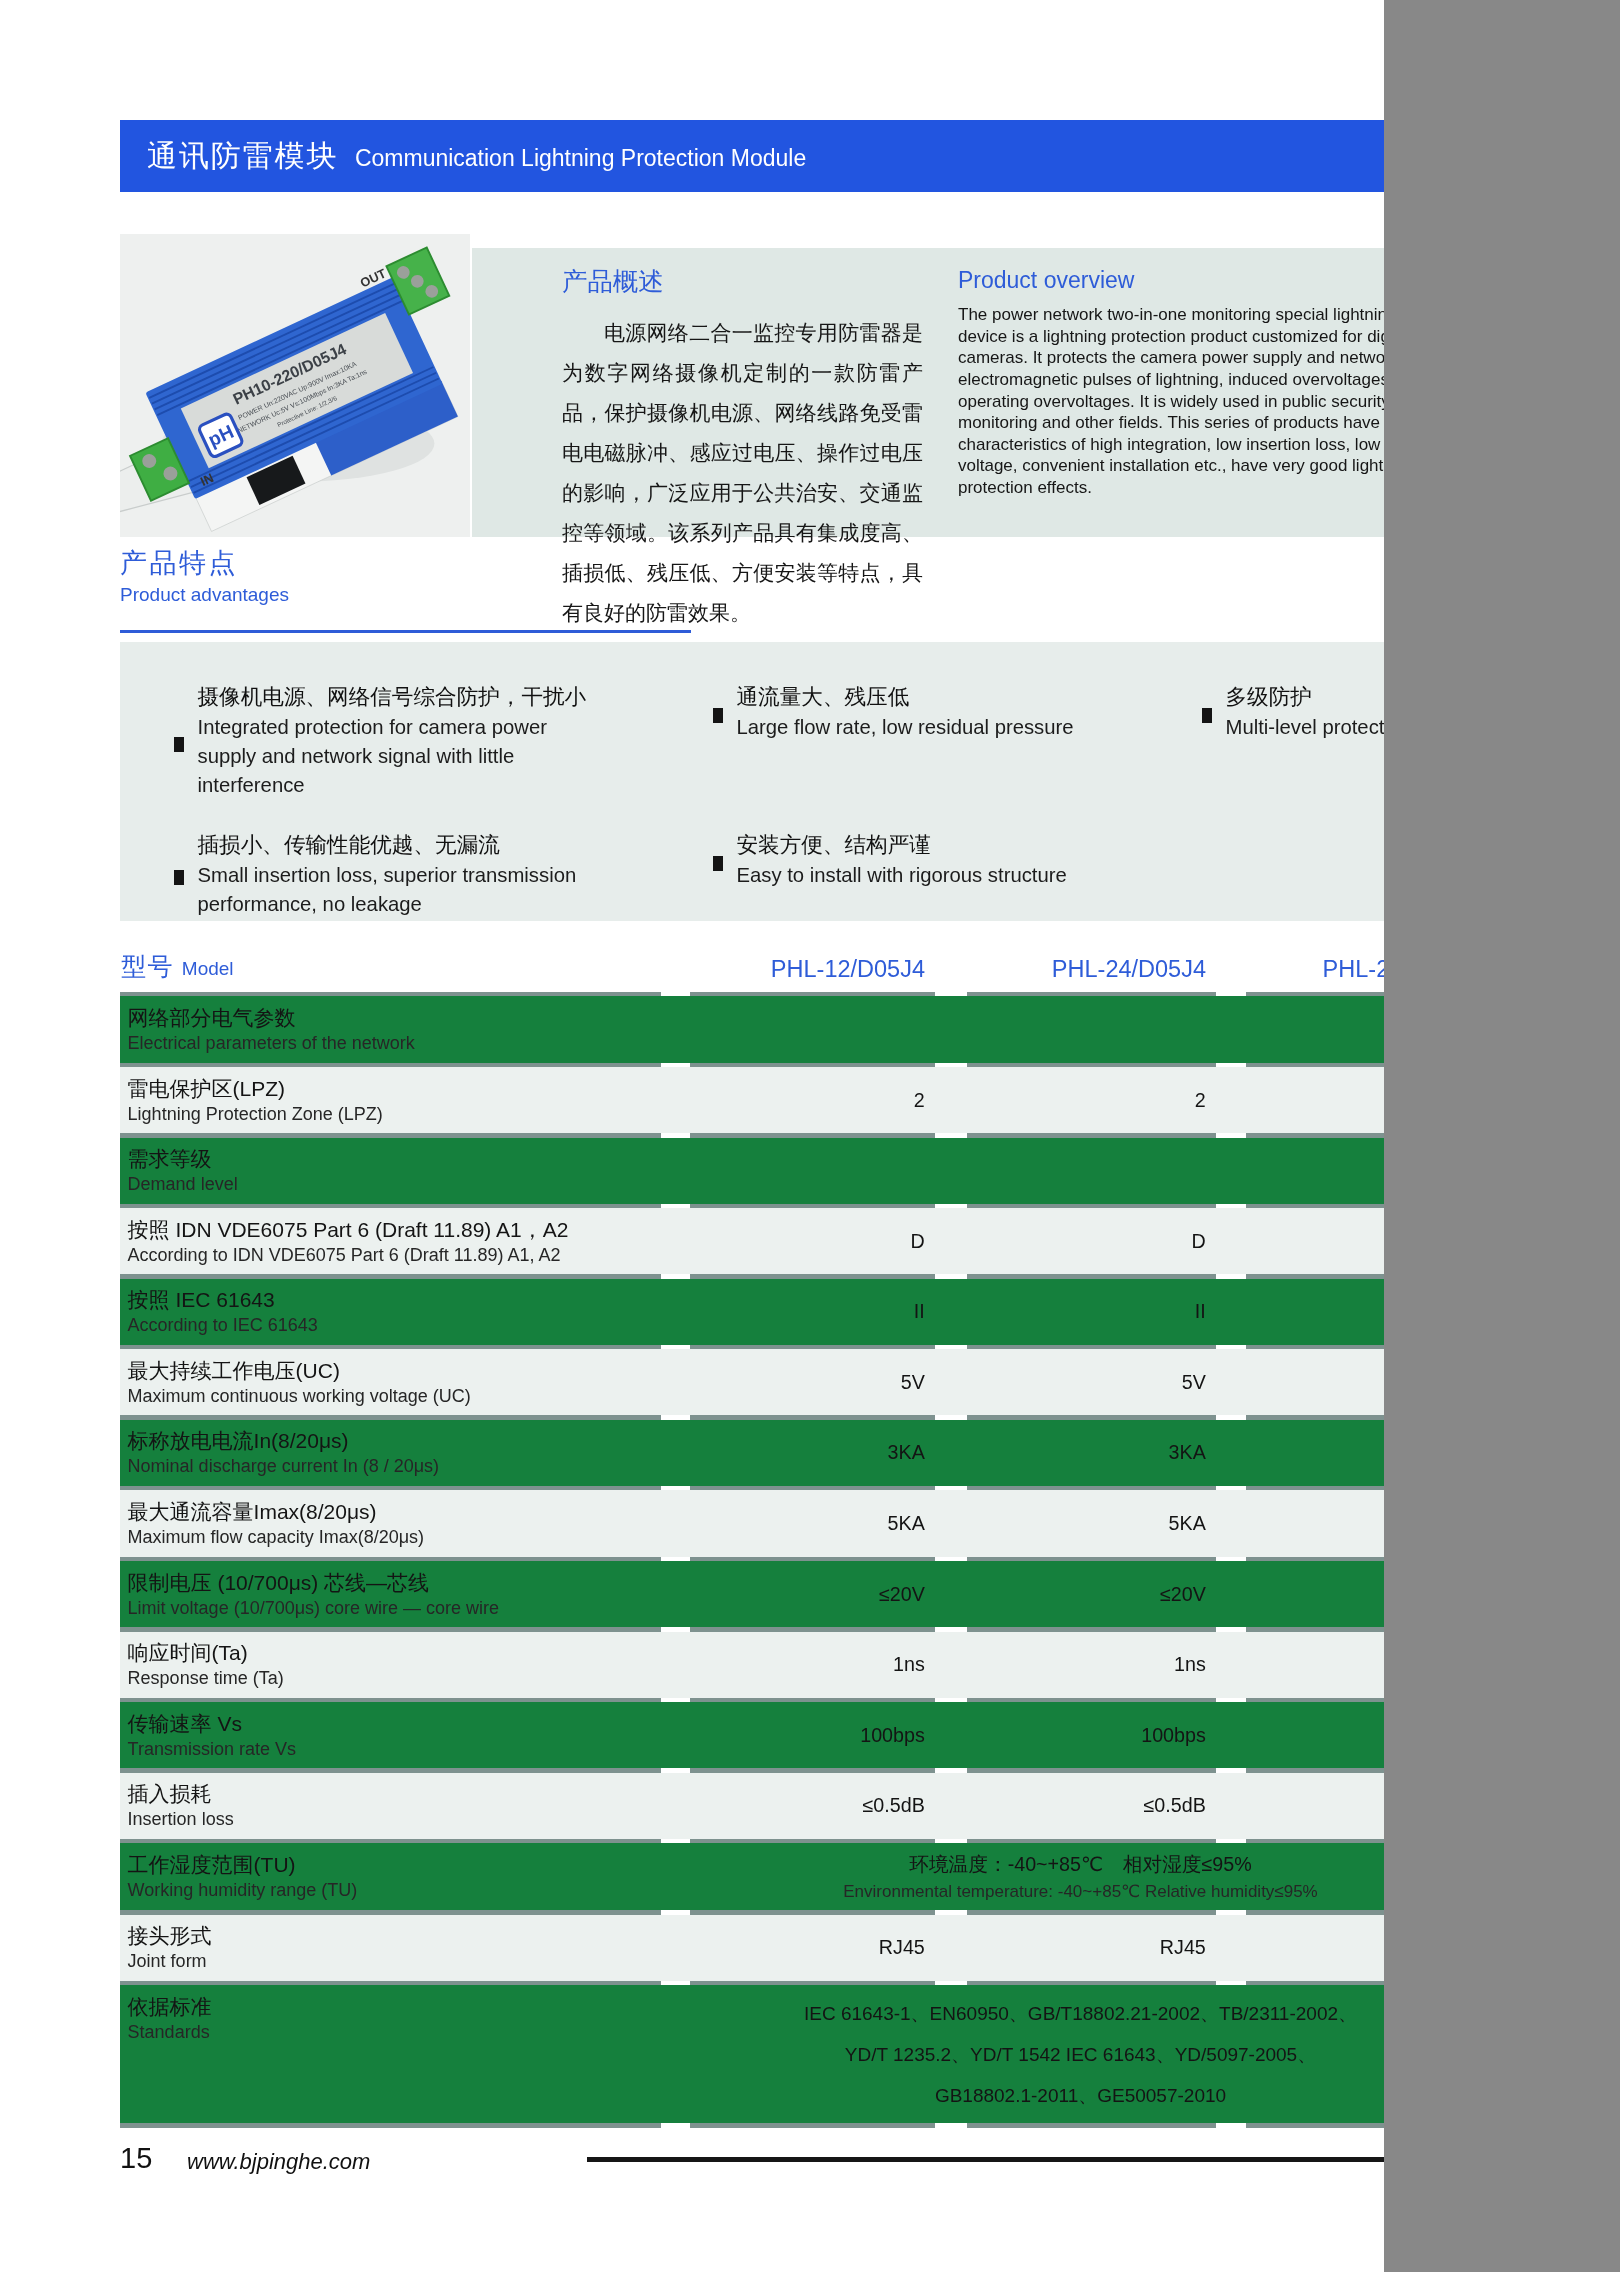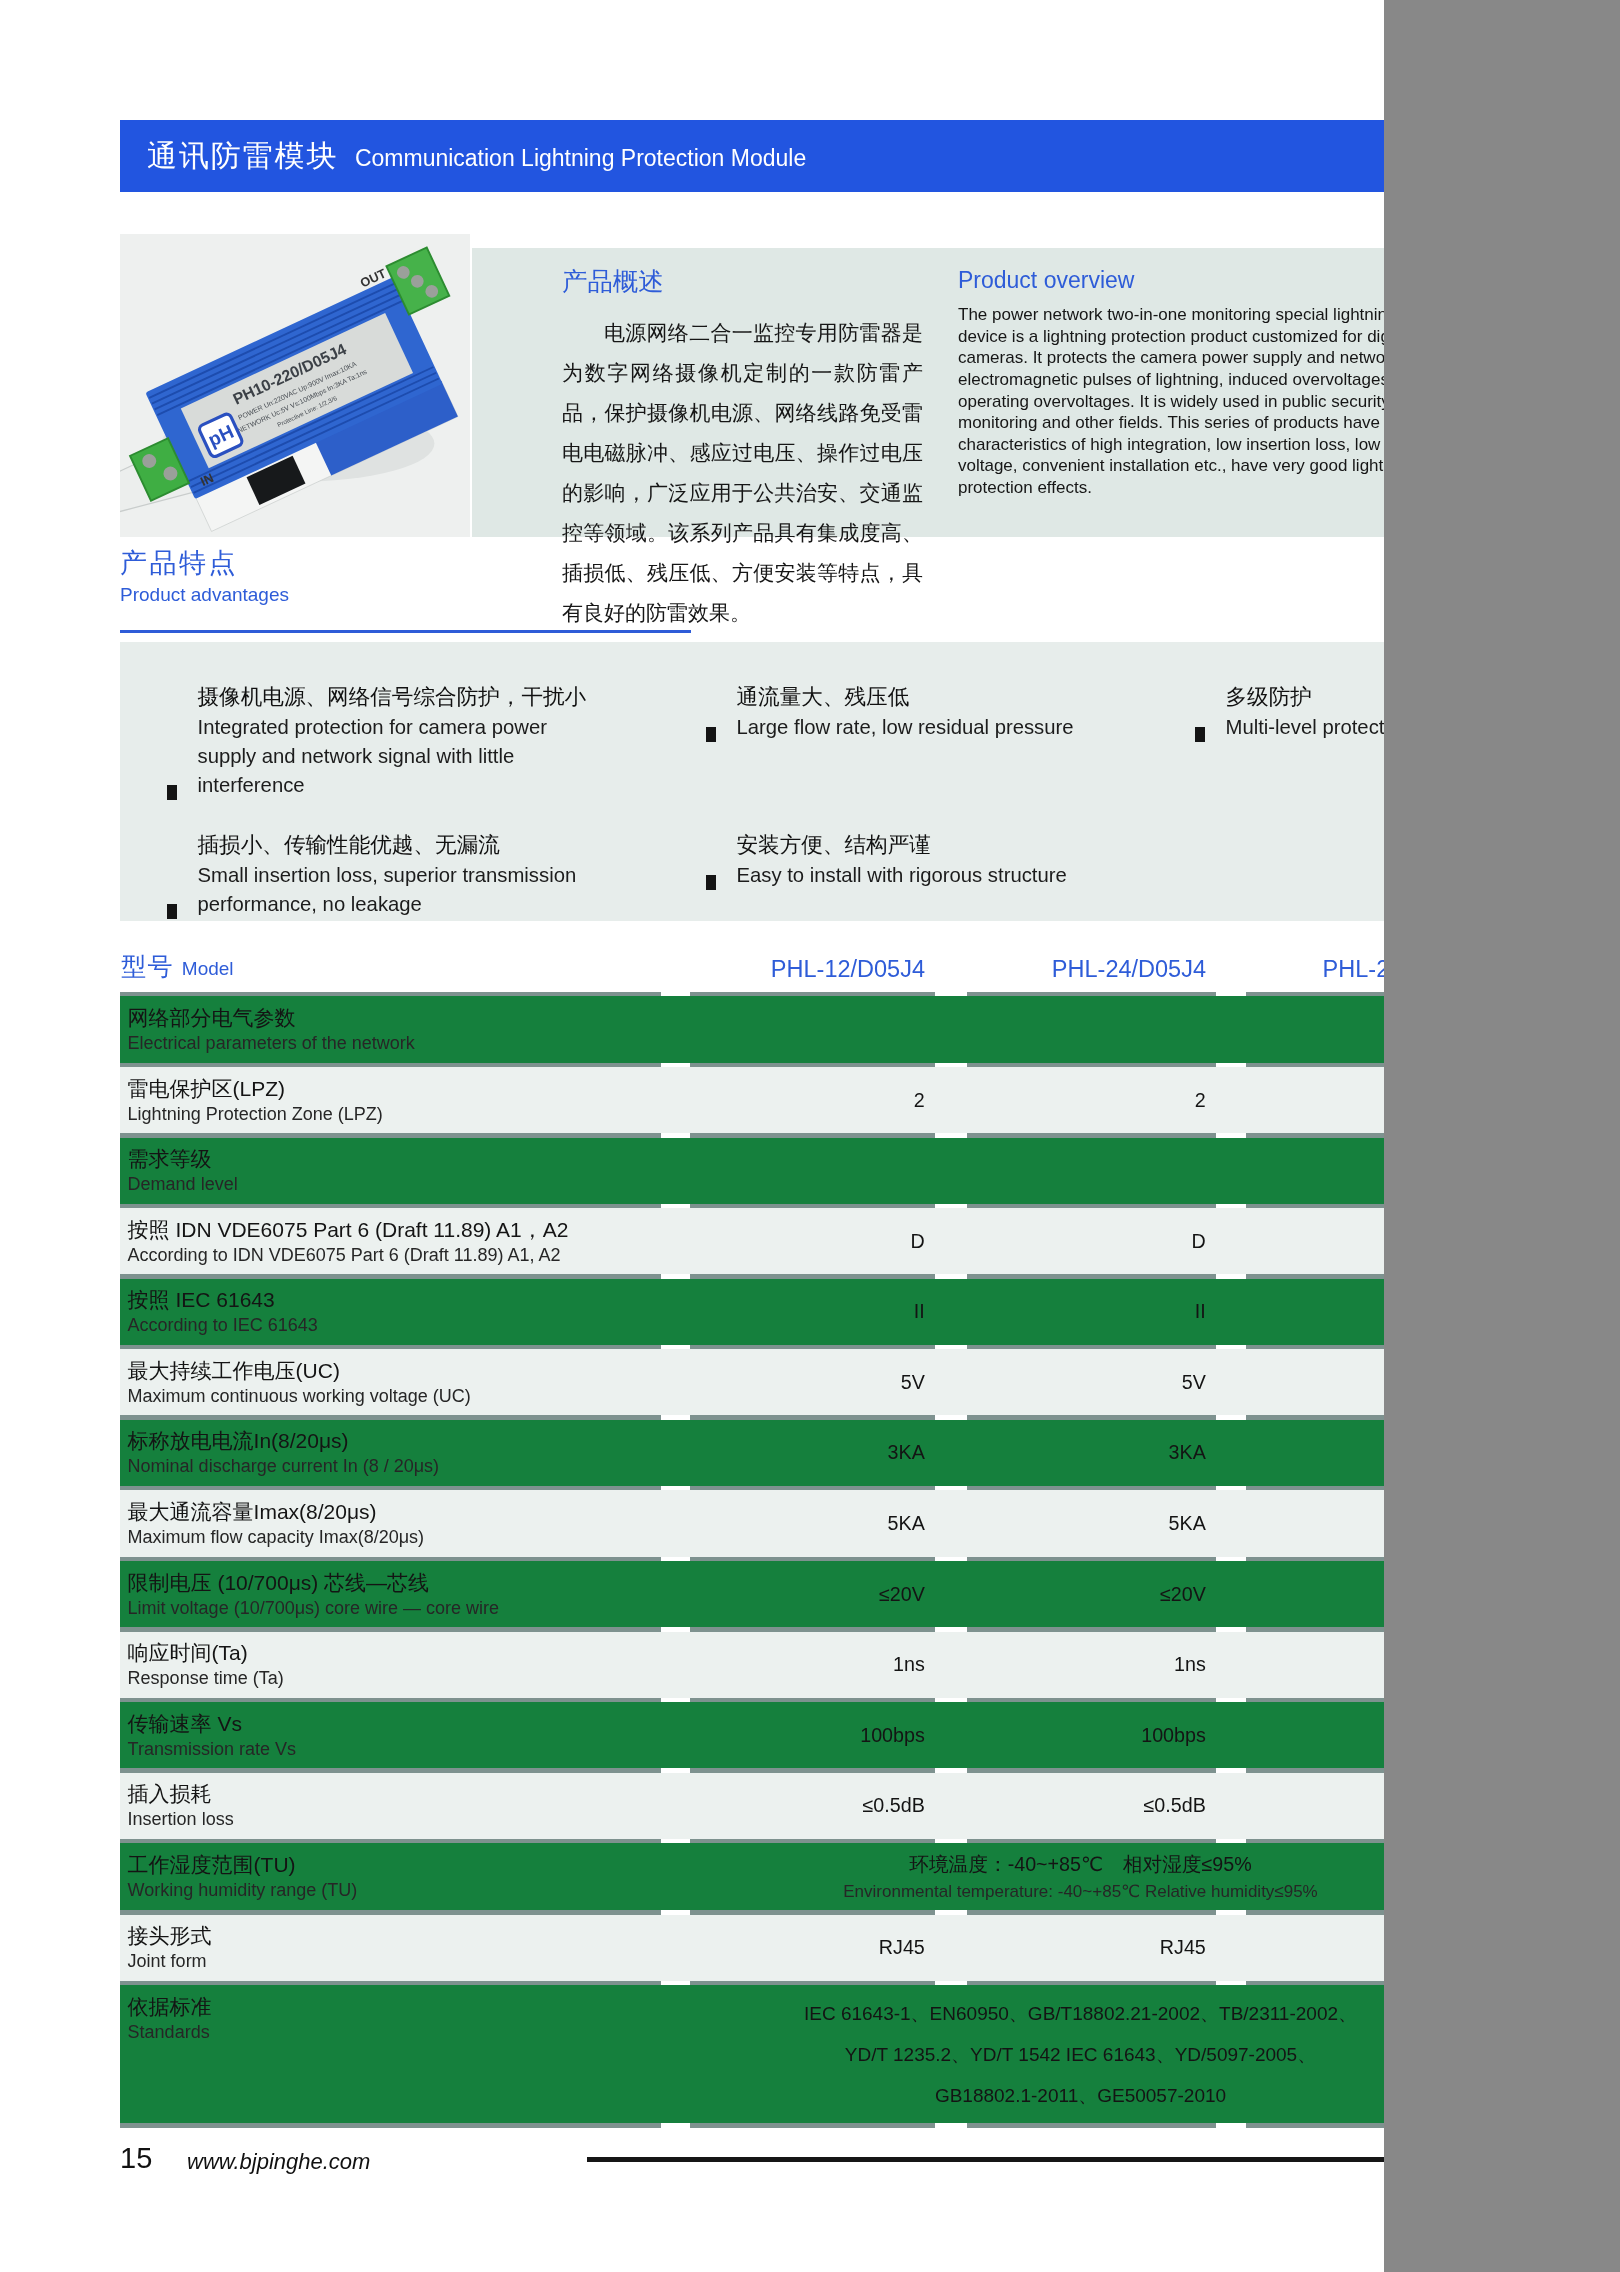--- a/index.html
+++ b/index.html
@@ -24,21 +24,21 @@
 
   
   .adv-head{position:absolute;left:120px;top:545px;width:571px;border-bottom:3.2px solid #2e5cd8;padding-bottom:24px;}
   .adv-head .zh{font-size:27px;color:#2e5cd8;letter-spacing:2.5px;}
   .adv-head .en{font-size:19px;color:#2e5cd8;margin-top:2.5px;}
   .features{position:absolute;left:120px;top:642px;width:1380px;height:279px;background:#e7edeb;}
   .fcol{position:absolute;top:0;height:100%;}
   .fcol.c0{left:42px;width:444px;}
   .fcol.c1{left:581px;width:457px;}
   .fcol.c2{left:1070px;width:273px;}
-  .feat{position:absolute;left:5px;display:flex;align-items:flex-end;gap:7px;}
+  .feat{position:absolute;left:12px;display:flex;align-items:center;}
   .feat.i0{top:39px;}
   .feat.i1{top:187px;}
   .bullet{flex:none;width:9.5px;height:15.2px;background:#141414;margin:7.6px 14px 0 0;}
   .feat .zh{font-size:21.6px;line-height:32px;color:#111;}
   .feat .en{font-size:20.3px;line-height:29px;color:#1c1c1c;}
 
   
   .model-row{position:absolute;left:120px;top:931px;width:1380px;height:58px;}
   .m-label{position:absolute;left:1.3px;bottom:6.3px;}
   .m-label .zh{font-size:25px;color:#2e5cd8;letter-spacing:1.3px;}

